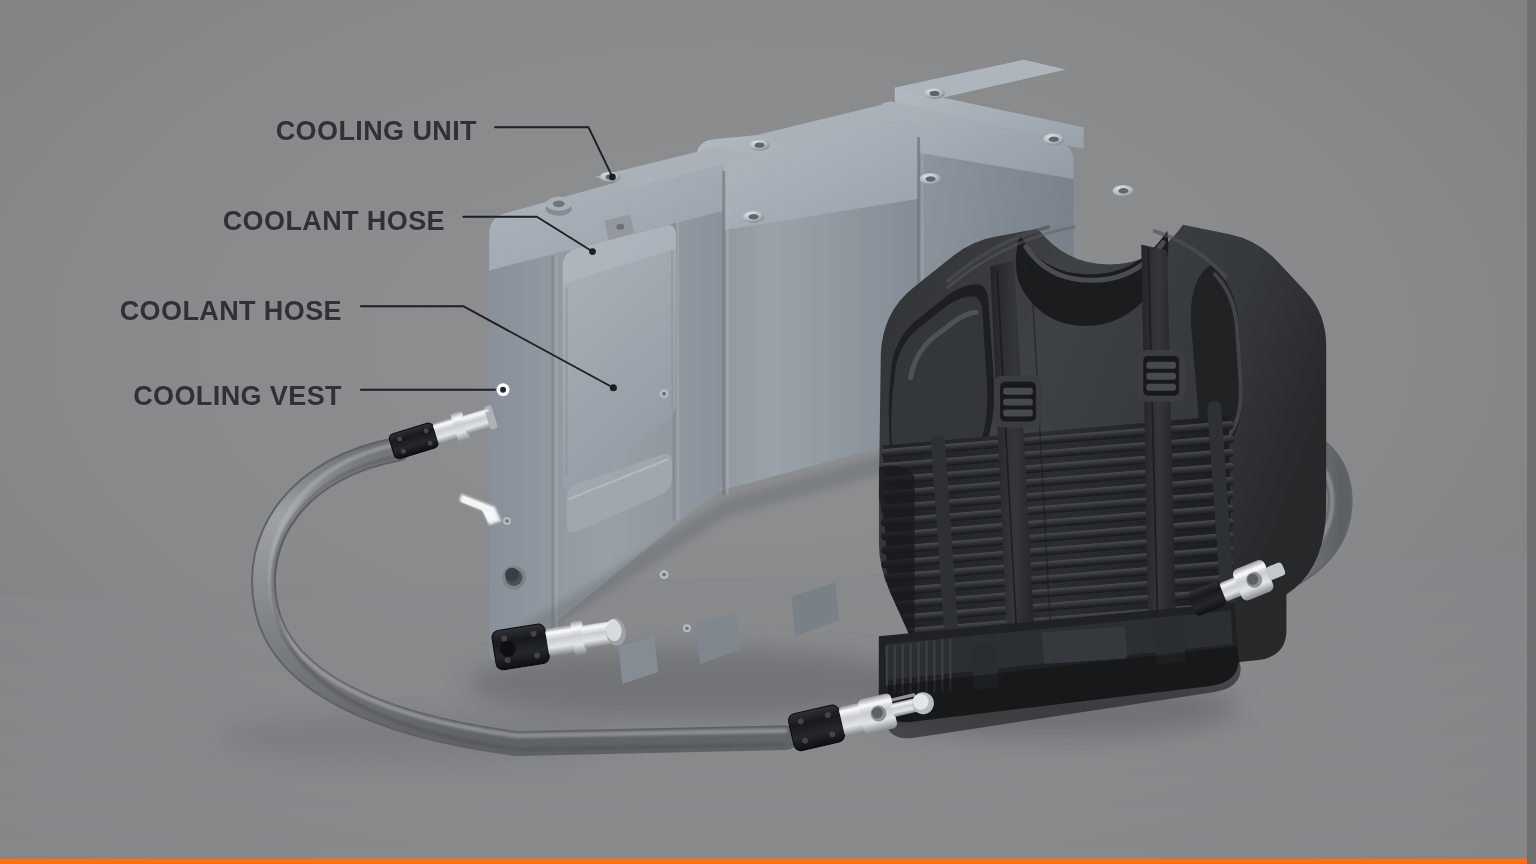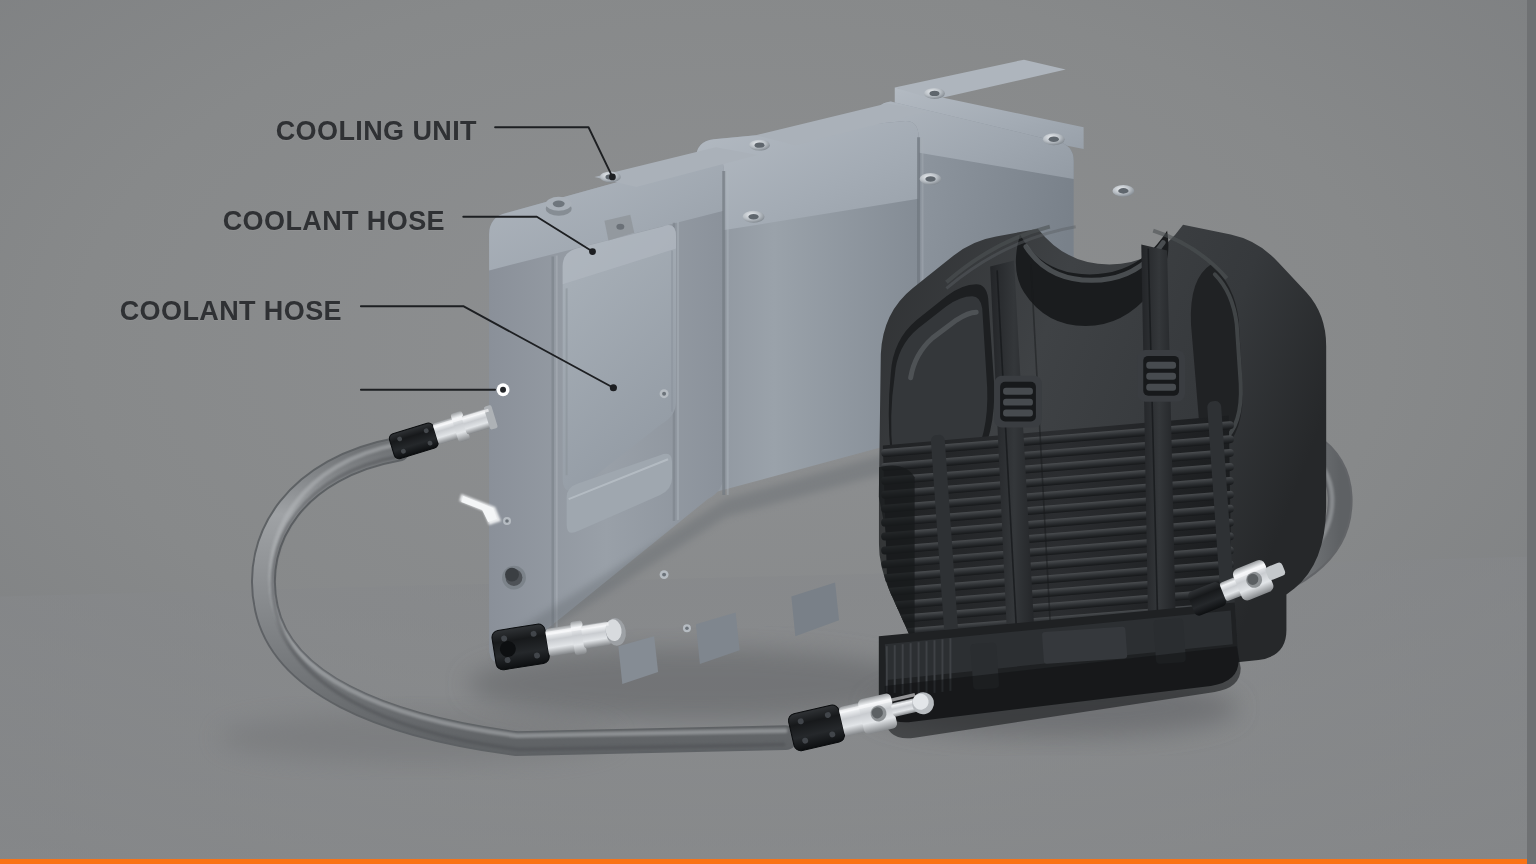--- a/index.html
+++ b/index.html
@@ -466,14 +466,15 @@
     <circle cx="617" cy="390" r="3.6" fill="#1d1f22"></circle>
     <g>
       <circle cx="506" cy="392" r="6.5" fill="#ffffff"></circle>
       <circle cx="506" cy="392" r="3" fill="#232528"></circle>
     </g>
   </svg>
 
   <div class="lbl l1" style="left: auto; right: 1050px;">COOLING UNIT</div>
   <div class="lbl l2" style="left: auto; right: 1082px;">COOLANT HOSE</div>
   <div class="lbl l3" style="left: auto; right: 1185px;">COOLANT HOSE</div>
+  <div class="lbl l4" style="left: auto; right: 1185px;">COOLING VEST</div>
 
 </div>
 
 </body></html>

